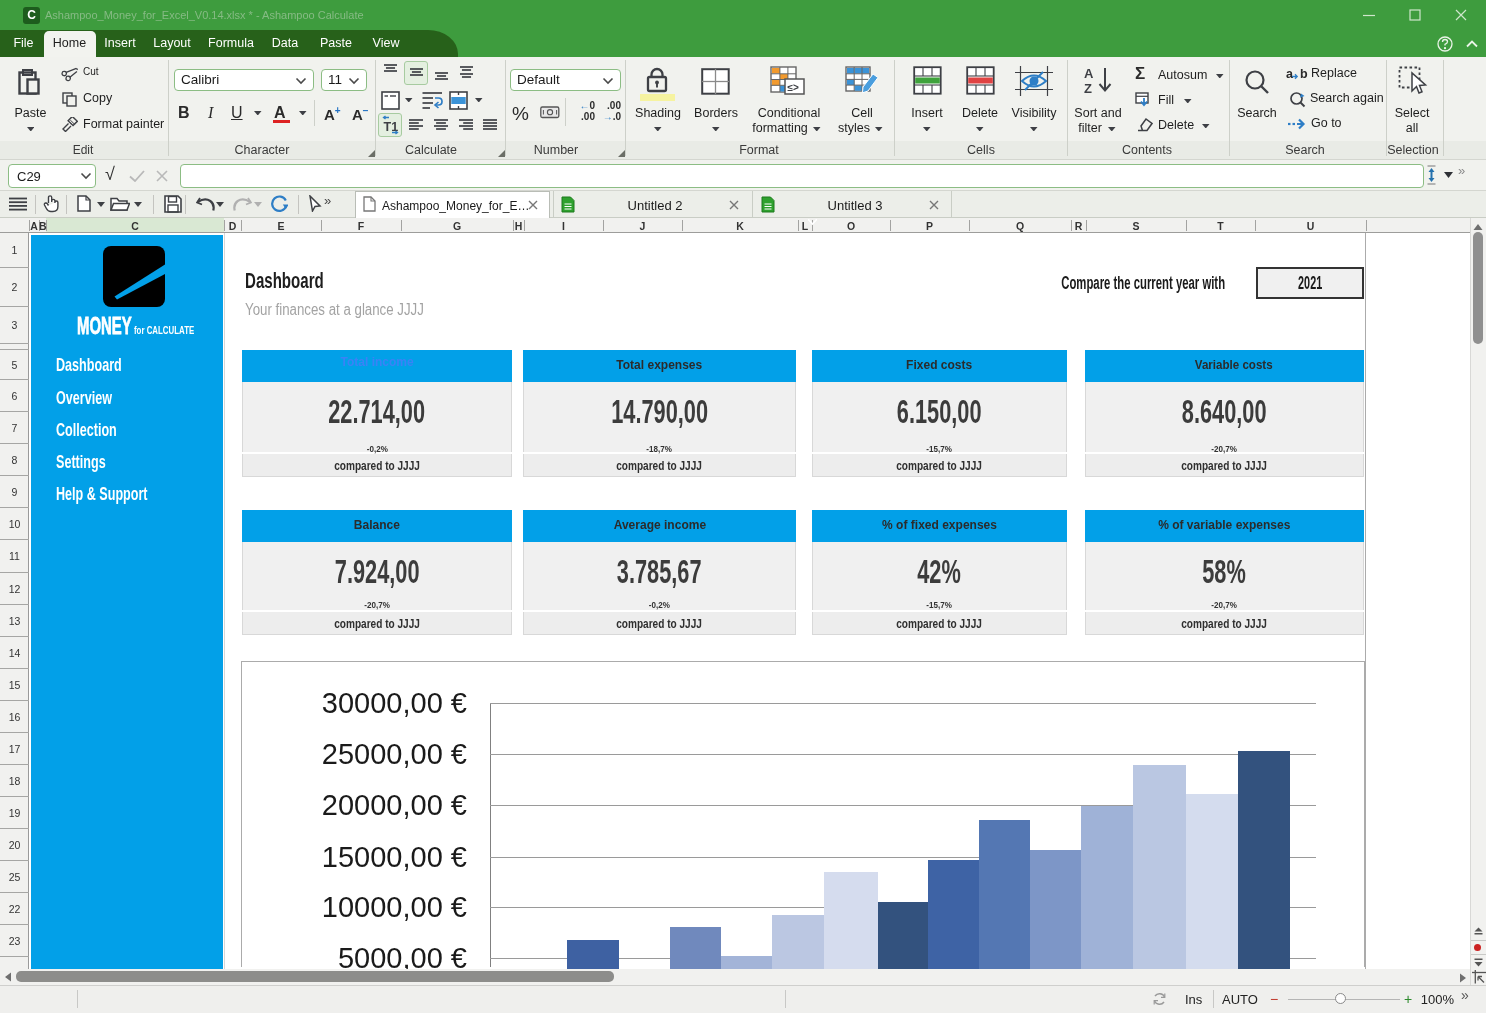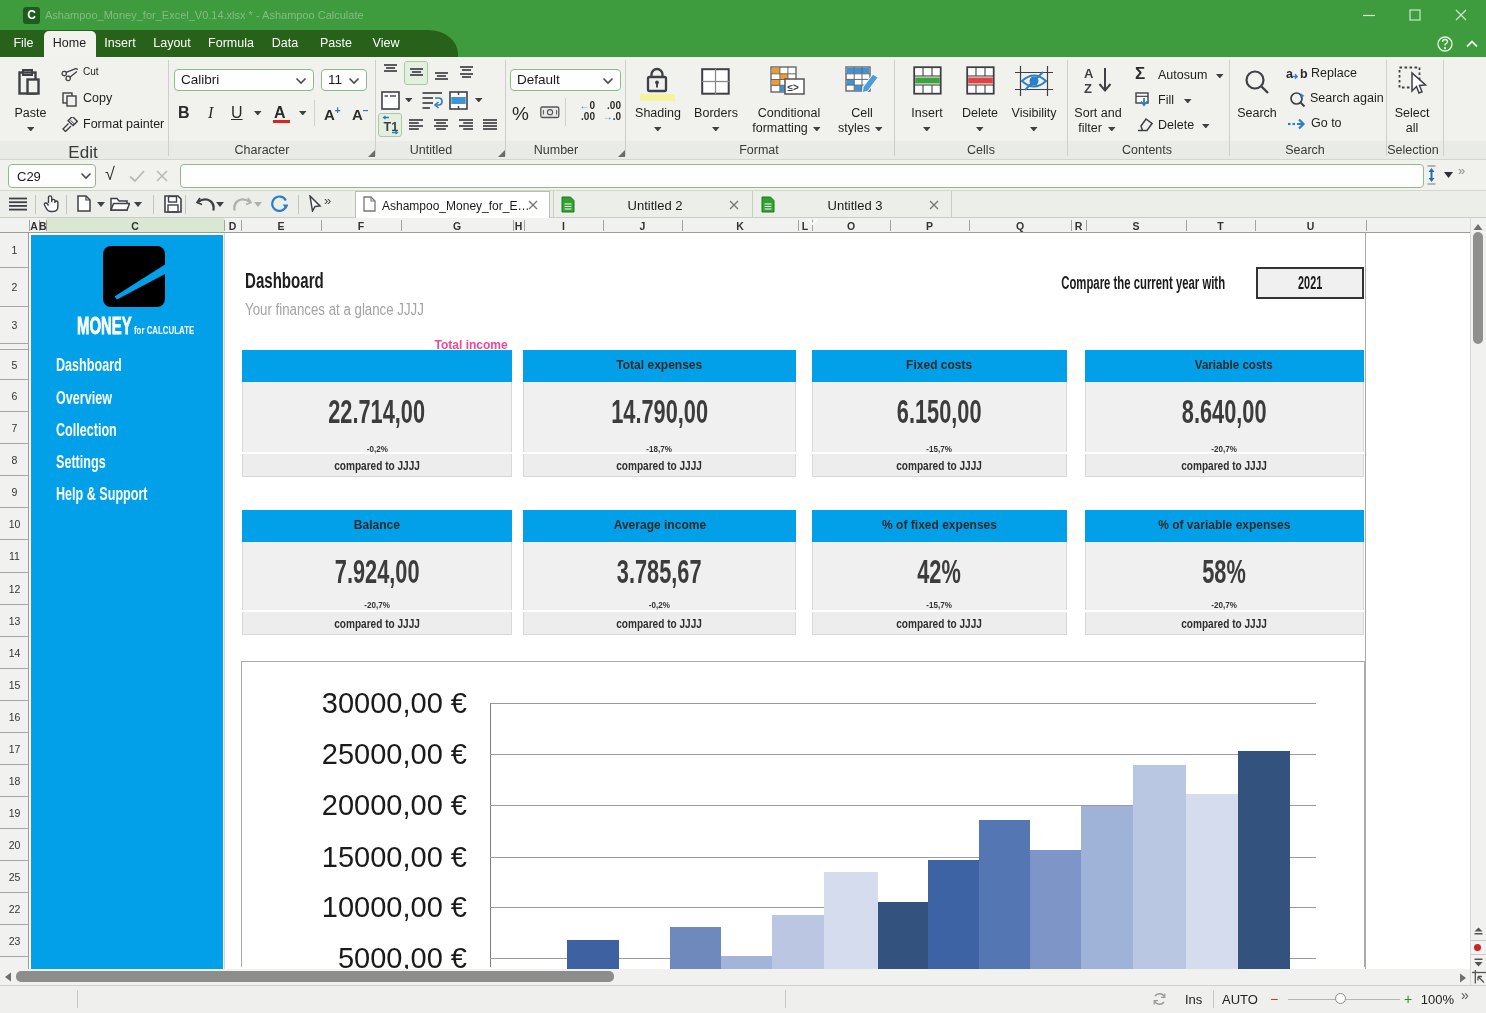--- a/index.html
+++ b/index.html
@@ -39,23 +39,23 @@
 <div class="a" style="left:0;top:141px;width:1486px;height:18px;background:#e9ebe6;"></div>
 <div class="a" style="left:168px;top:60px;width:1px;height:96px;background:#cdd0c9;"></div>
 <div class="a" style="left:375px;top:60px;width:1px;height:96px;background:#cdd0c9;"></div>
 <div class="a" style="left:505px;top:60px;width:1px;height:96px;background:#cdd0c9;"></div>
 <div class="a" style="left:625px;top:60px;width:1px;height:96px;background:#cdd0c9;"></div>
 <div class="a" style="left:894px;top:60px;width:1px;height:96px;background:#cdd0c9;"></div>
 <div class="a" style="left:1067px;top:60px;width:1px;height:96px;background:#cdd0c9;"></div>
 <div class="a" style="left:1229px;top:60px;width:1px;height:96px;background:#cdd0c9;"></div>
 <div class="a" style="left:1386px;top:60px;width:1px;height:96px;background:#cdd0c9;"></div>
 <div class="a" style="left:1443px;top:60px;width:1px;height:96px;background:#cdd0c9;"></div>
-<div class="a" style="left:13px;top:143px;width:140px;text-align:center;font-size:17px;color:#3a3a3a;">Edit</div>
+<div class="a" style="left:13px;top:143px;width:140px;text-align:center;font-size:12px;color:#3a3a3a;">Edit</div>
 <div class="a" style="left:192px;top:143px;width:140px;text-align:center;font-size:12.5px;color:#3a3a3a;">Character</div>
-<div class="a" style="left:361px;top:143px;width:140px;text-align:center;font-size:12.5px;color:#3a3a3a;">Untitled</div>
+<div class="a" style="left:361px;top:143px;width:140px;text-align:center;font-size:12.5px;color:#3a3a3a;">Calculate</div>
 <div class="a" style="left:486px;top:143px;width:140px;text-align:center;font-size:12.5px;color:#3a3a3a;">Number</div>
 <div class="a" style="left:689px;top:143px;width:140px;text-align:center;font-size:12.5px;color:#3a3a3a;">Format</div>
 <div class="a" style="left:911px;top:143px;width:140px;text-align:center;font-size:12.5px;color:#3a3a3a;">Cells</div>
 <div class="a" style="left:1077px;top:143px;width:140px;text-align:center;font-size:12.5px;color:#3a3a3a;">Contents</div>
 <div class="a" style="left:1235px;top:143px;width:140px;text-align:center;font-size:12.5px;color:#3a3a3a;">Search</div>
 <div class="a" style="left:1343px;top:143px;width:140px;text-align:center;font-size:12.5px;color:#3a3a3a;">Selection</div>
 <svg class="a" style="left:368px;top:150px" width="7" height="7">
     <path d="M7 0 V7 H0 Z" fill="#6b6e67"></path>
   </svg>
 <svg class="a" style="left:498px;top:150px" width="7" height="7">
@@ -622,21 +622,21 @@
 <div class="a" style="left:56px;top:387.0px;font-size:18.5px;line-height:21px;font-weight:bold;color:#fff;"><span style="display:inline-block;transform:scaleX(0.68);transform-origin:left;white-space:nowrap;">Overview</span></div>
 <div class="a" style="left:56px;top:419.0px;font-size:18.5px;line-height:21px;font-weight:bold;color:#fff;"><span style="display:inline-block;transform:scaleX(0.68);transform-origin:left;white-space:nowrap;">Collection</span></div>
 <div class="a" style="left:56px;top:451.0px;font-size:18.5px;line-height:21px;font-weight:bold;color:#fff;"><span style="display:inline-block;transform:scaleX(0.68);transform-origin:left;white-space:nowrap;">Settings</span></div>
 <div class="a" style="left:56px;top:483.0px;font-size:18.5px;line-height:21px;font-weight:bold;color:#fff;"><span style="display:inline-block;transform:scaleX(0.68);transform-origin:left;white-space:nowrap;">Help &amp; Support</span></div>
 <div class="a" style="left:245px;top:268px;font-size:22.5px;font-weight:bold;color:#1e1e1e;"><span style="display:inline-block;transform:scaleX(0.67);transform-origin:left;">Dashboard</span></div>
 <div class="a" style="left:245px;top:301px;font-size:16px;color:#a3a3a3;"><span style="display:inline-block;transform:scaleX(0.83);transform-origin:left;white-space:nowrap;">Your finances at a glance JJJJ</span></div>
 <div class="a" style="left:955px;top:272.5px;width:270px;text-align:right;font-size:18px;font-weight:bold;color:#1a1a1a;"><span style="display:inline-block;transform:scaleX(0.63);transform-origin:right;white-space:nowrap;">Compare the current year with</span></div>
 <div class="a" style="left:1256px;top:267px;width:108px;height:32px;background:#f0f0f0;border:2px solid #333;"></div>
 <div class="a" style="left:1256px;top:273px;width:108px;text-align:center;font-size:19px;line-height:19px;font-weight:bold;color:#1a1a1a;"><span style="display:inline-block;transform:scaleX(0.57);">2021</span></div>
 <div class="a" style="left:242px;top:349.5px;width:270px;height:32px;background:#02a0e8;"></div>
-<div class="a" style="left:242px;top:337px;width:270px;text-align:right;font-size:13.5px;font-weight:bold;color:#ec4899;"><span style="display:inline-block;transform:scaleX(0.89);white-space:nowrap;">Total income</span></div>
+<div class="a" style="left:242px;top:354px;width:270px;text-align:center;font-size:13.5px;font-weight:bold;color:#3b82f6;"><span style="display:inline-block;transform:scaleX(0.89);white-space:nowrap;">Total income</span></div>
 <div class="a" style="left:242px;top:381.5px;width:270px;height:70px;background:#f0f0f0;border-left:1px solid #d8d8d8;border-right:1px solid #d8d8d8;"></div>
 <div class="a" style="left:242px;top:392.3px;width:270px;text-align:center;font-size:34px;font-weight:bold;color:#3c3c3c;"><span style="display:inline-block;transform:scaleX(0.64);white-space:nowrap;">22.714,00</span></div>
 <div class="a" style="left:242px;top:443.0px;width:270px;text-align:center;font-size:9.5px;font-weight:bold;color:#333;"><span style="display:inline-block;transform:scaleX(0.85);">-0,2%</span></div>
 <div class="a" style="left:242px;top:453.5px;width:270px;height:23px;background:#ededed;border:1px solid #d8d8d8;border-top:none;"></div>
 <div class="a" style="left:242px;top:458.5px;width:270px;text-align:center;font-size:12px;font-weight:bold;color:#2f2f2f;"><span style="display:inline-block;transform:scaleX(0.84);">compared to JJJJ</span></div>
 <div class="a" style="left:523px;top:349.5px;width:273px;height:32px;background:#02a0e8;"></div>
 <div class="a" style="left:523px;top:356.5px;width:273px;text-align:center;font-size:13.5px;font-weight:bold;color:#2b2b2b;"><span style="display:inline-block;transform:scaleX(0.89);white-space:nowrap;">Total expenses</span></div>
 <div class="a" style="left:523px;top:381.5px;width:273px;height:70px;background:#f0f0f0;border-left:1px solid #d8d8d8;border-right:1px solid #d8d8d8;"></div>
 <div class="a" style="left:523px;top:392.3px;width:273px;text-align:center;font-size:34px;font-weight:bold;color:#3c3c3c;"><span style="display:inline-block;transform:scaleX(0.64);white-space:nowrap;">14.790,00</span></div>
 <div class="a" style="left:523px;top:443.0px;width:273px;text-align:center;font-size:9.5px;font-weight:bold;color:#333;"><span style="display:inline-block;transform:scaleX(0.85);">-18,7%</span></div>

